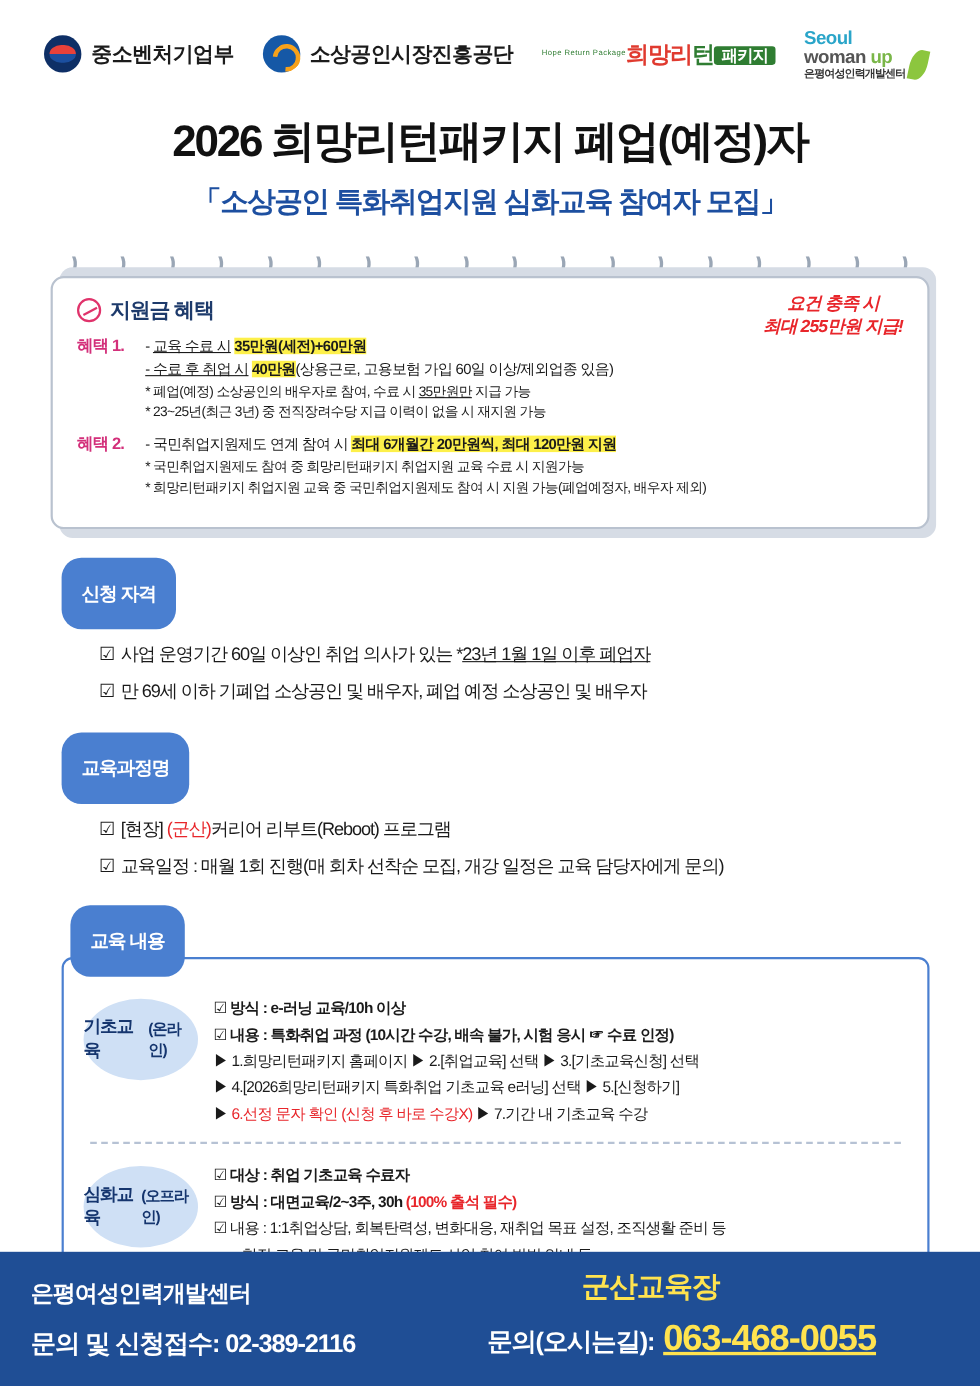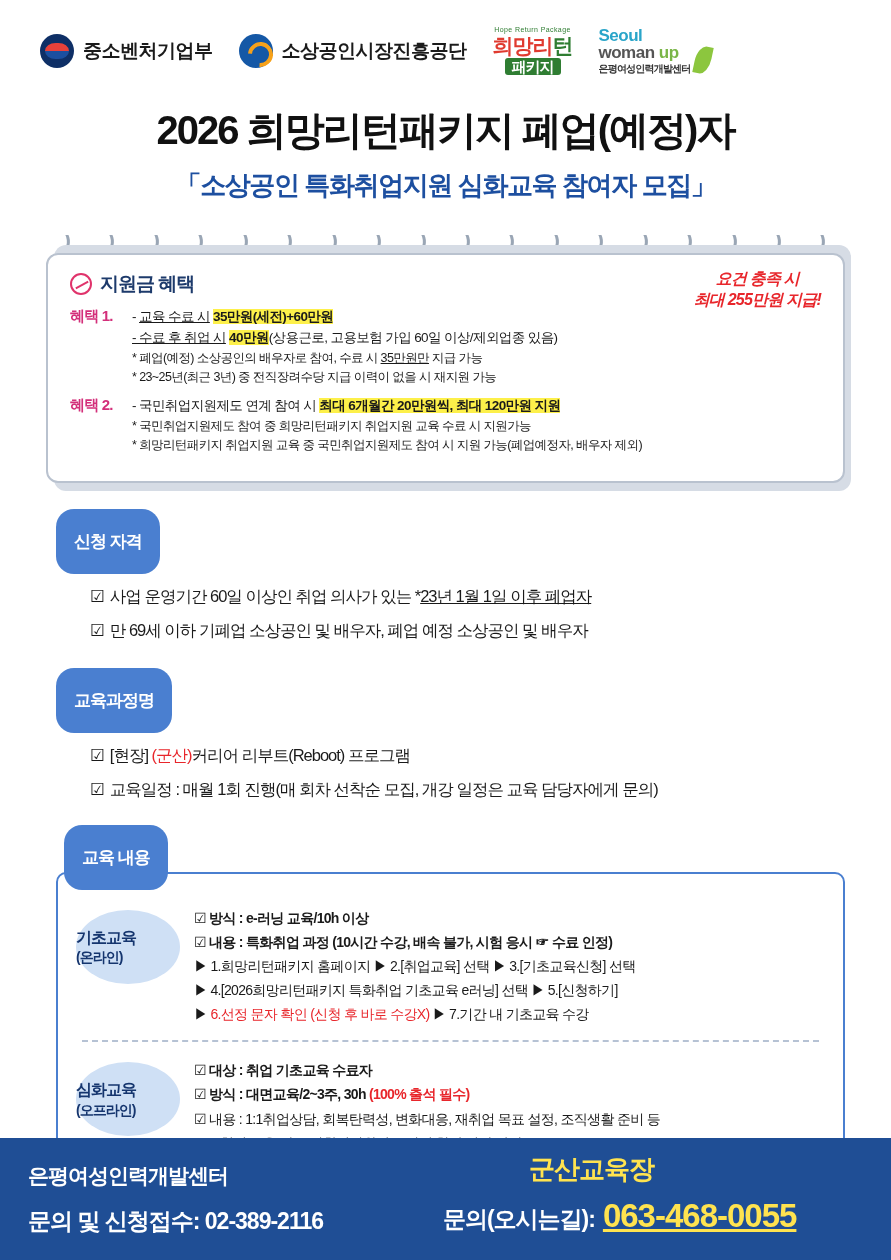--- a/index.html
+++ b/index.html
@@ -28,21 +28,21 @@
     background: linear-gradient(180deg,#e8413a 0 50%, #1b4fa0 50% 100%);
     border-radius: 12px/9px;
   }
   .mark-sbiz { width: 34px; height: 34px; border-radius: 50%; background: #1558a6; position: relative; }
   .mark-sbiz::after {
     content:""; position:absolute; left:9px; top:8px; width:17px; height:17px;
     border-radius:50%; border:4px solid #f6a11a; border-left-color:transparent;
     transform: rotate(-40deg);
   }
 
-  .logo-hope { display:flex; flex-direction:column; align-items:center; line-height:1; }
+  .logo-hope { display:flex; flex-direction:row; align-items:center; line-height:1; }
   .hope-top { font-size:7px; color:#2f7d32; letter-spacing:0.4px; margin-bottom:2px; }
   .hope-main { font-size:21px; font-weight:bold; color:#e03a2f; letter-spacing:-1px; }
   .hope-main .g { color:#2f7d32; }
   .hope-sub { background:#2f7d32; color:#fff; font-size:15px; font-weight:bold; padding:1px 7px; border-radius:3px; margin-top:2px; letter-spacing:-1px; }
 
   .logo-seoul { display:flex; align-items:flex-end; gap:4px; }
   .seoul-lines { line-height:1.02; }
   .seoul-1 { font-size:17px; color:#2aa5c9; font-weight:bold; letter-spacing:-0.5px; }
   .seoul-2 { font-size:17px; color:#555; font-weight:bold; letter-spacing:-0.5px; }
   .seoul-2 .up { color:#7ab648; }
@@ -108,21 +108,21 @@
   .edu-wrap { position: relative; margin: 24px 46px 0 56px; }
   .edu-pill { position:relative; z-index:2; margin-left: 8px; }
   .edu-box {
     border:2px solid #4a7fd0; border-radius:10px; margin-top:-18px;
     padding: 30px 18px 16px 18px;
   }
   .edu-row { display:flex; gap:14px; align-items:flex-start; }
   .edu-oval {
     width:104px; height:74px; flex:none; border-radius:50%;
     background:#cfe0f5; color:#15356e; font-weight:bold; font-size:16px;
-    display:flex; flex-direction:column; justify-content:center;
+    display:flex; flex-direction:row; align-items:center; justify-content:center;
     letter-spacing:-1px; line-height:1.35; margin-top:6px;
   }
   .edu-oval small { font-size:14px; font-weight:bold; }
   .edu-text { font-size:14px; line-height:1.72; letter-spacing:-0.7px; padding-top:2px; }
   .edu-text .b { font-weight:bold; }
   .dash-sep { border-top: 2px dashed #b6c2d4; margin: 14px 6px; }
 
   
   .footer {
     position:absolute; left:0; bottom:0; width:891px; height:122px;

